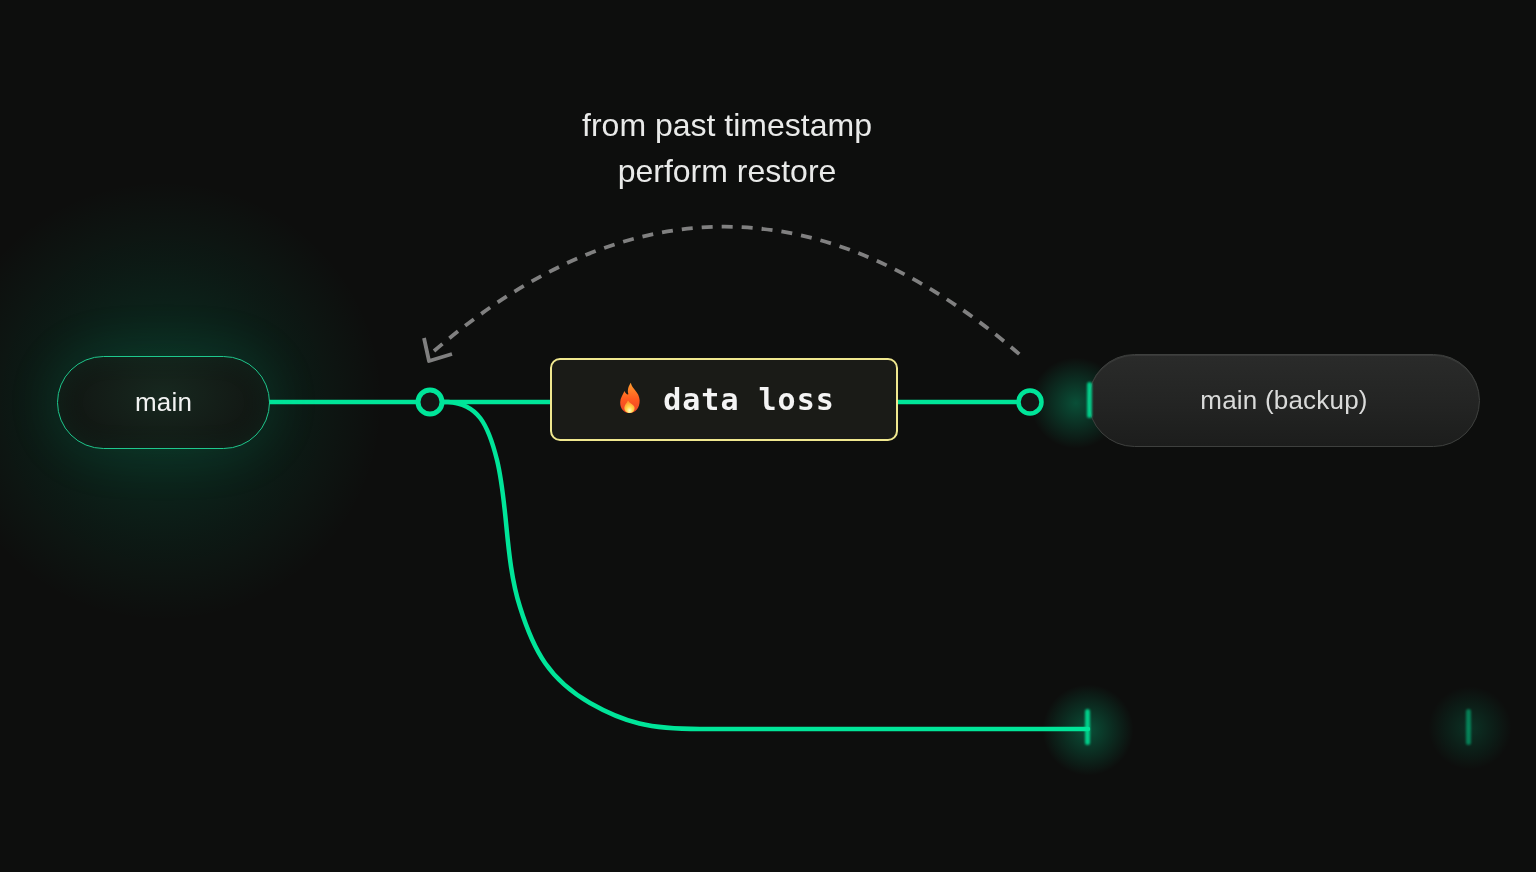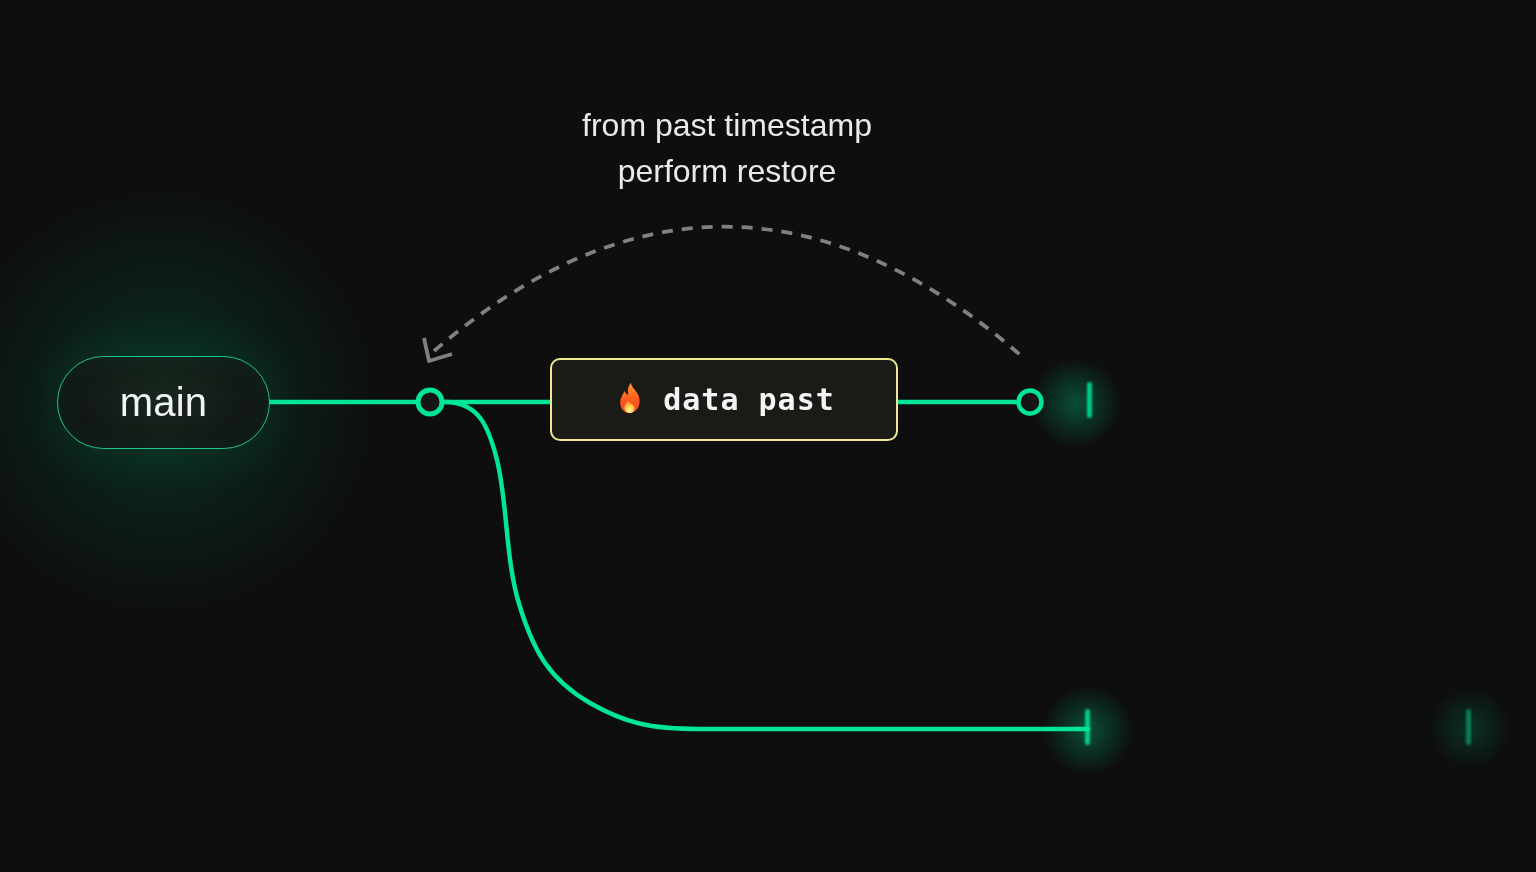--- a/index.html
+++ b/index.html
@@ -32,21 +32,21 @@
   .glow-restored { left: 1042px; top: 684px; width: 92px; height: 92px; }
   .glow-restored-right { left: 1428px; top: 686px; width: 84px; height: 84px; opacity: .55; }
 
   .pill {
     position: absolute;
     display: flex;
     align-items: center;
     justify-content: center;
     border-radius: 9999px;
     z-index: 3;
-    font-size: 40px;
+    font-size: 26px;
     letter-spacing: 0.2px;
   }
   .pill-main {
     left: 57px; top: 356px; width: 211px; height: 91px;
     color: #f2f3f2;
     background: radial-gradient(90% 130% at 50% 42%, #17281f 0%, #111512 55%, #0e110f 100%);
     border: 1.5px solid #1ec88d;
     box-shadow: inset 0 0 28px rgba(0,229,153,0.08), 0 0 60px rgba(0,229,153,0.10);
   }
   .pill-grey {
@@ -147,22 +147,25 @@
         </linearGradient>
         <radialGradient id="fc" cx="0.5" cy="0.8" r="0.65">
           <stop offset="0" stop-color="#fff9c9"></stop>
           <stop offset="0.45" stop-color="#ffd94e"></stop>
           <stop offset="1" stop-color="#ff9d2e"></stop>
         </radialGradient>
       </defs>
       <path fill="url(#fg)" d="M12.6 0.8 C13.3 5.2 18.6 7.2 18.8 13.2 C19 18.6 15.7 22.2 11.9 22.2 C8.1 22.2 4.9 19.3 5.1 14.5 C5.2 11.4 6.9 9.6 8.1 6.7 C8.9 8.5 9.9 9.3 10.9 9 C9.9 6.1 10.9 3.2 12.6 0.8 Z"></path>
       <path fill="url(#fc)" d="M11.9 22.2 C9.5 22.2 7.9 20.5 8 18.3 C8.1 16.4 9.6 15.3 10.6 13.3 C11.3 14.9 13.4 15.6 14.8 17.2 C16 18.7 14.8 22.2 11.9 22.2 Z"></path>
     </svg>
-    <span>data past</span>
+    <span>data loss</span>
   </div>
 
+  <div class="pill pill-grey pill-backup">
+    <span>main (backup)</span>
+  </div>
 
 
   <div class="edge-tick tick-backup"></div>
   <div class="edge-tick tick-restored"></div>
   <div class="edge-tick tick-restored-right"></div>
 
 </div>
 
 </body></html>

